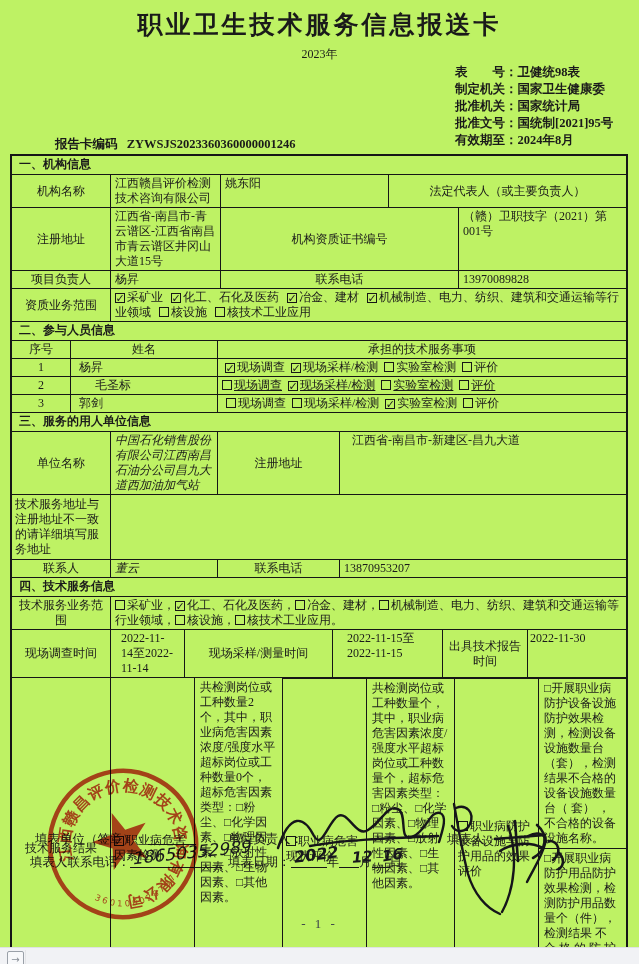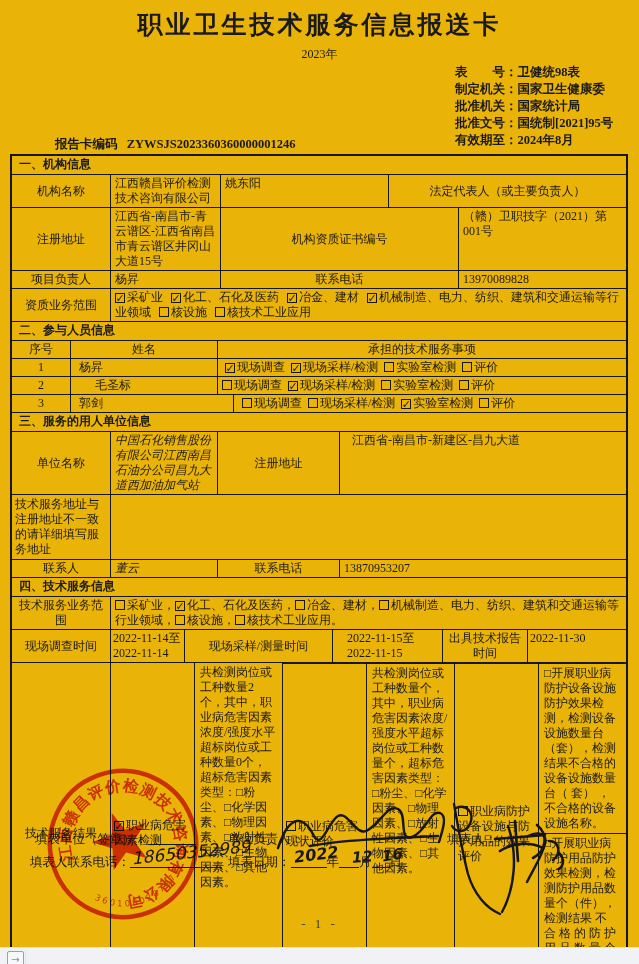--- a/index.html
+++ b/index.html
@@ -1,16 +1,16 @@
 <!DOCTYPE html>
 <html><head>
 <meta charset="utf-8">
 <style>
   html,body{margin:0;padding:0;background:#fff;}
-  .page{position:relative;width:639px;height:964px;background:#eab308;overflow:hidden;
+  .page{position:relative;width:639px;height:964px;background:#bef264;overflow:hidden;
         font-family:"Liberation Serif","DejaVu Serif",serif;color:#1a1a1a;}
   
   .doc-title{position:absolute;top:8px;left:0;width:100%;text-align:center;
              font-size:25px;font-weight:bold;letter-spacing:3px;}
   .doc-year{position:absolute;top:46px;left:0;width:100%;text-align:center;font-size:12px;}
   .meta{position:absolute;left:455px;top:64px;font-size:12.5px;font-weight:bold;line-height:17px;white-space:nowrap;}
   .card-code{position:absolute;left:55px;top:136px;font-size:12.5px;font-weight:bold;}
   
   .tbl{position:absolute;left:10px;top:154px;width:618px;border:2px solid #161616;
        font-size:12px;line-height:15px;box-sizing:border-box;}
@@ -117,26 +117,26 @@
     </div>
     <div>
         <div class="row h17">
           <div class="cell lbl w58">1</div>
           <div class="cell vtop w147" style="padding-left: 8px;">杨昇</div>
           <div class="cell vtop fx svc" style="padding-left: 7px;"><span class="cbi"><span class="cb">✓</span>现场调查</span><span class="cbi"><span class="cb">✓</span>现场采样/检测</span><span class="cbi"><span class="cb"></span>实验室检测</span><span class="cbi"><span class="cb"></span>评价</span></div>
         </div>
         <div class="row h17">
           <div class="cell lbl w58">2</div>
           <div class="cell vtop w147" style="padding-left: 24px;">毛圣标</div>
-          <div class="cell vtop fx svc" style=""><span class="cbi"><span class="cb"></span>现场调查</span><span class="cbi"><span class="cb">✓</span>现场采样/检测</span><span class="cbi"><span class="cb"></span>实验室检测</span><span class="cbi"><span class="cb"></span>评价</span></div>
+          <div class="cell vtop fx svc" style=" text-decoration: underline;"><span class="cbi"><span class="cb"></span>现场调查</span><span class="cbi"><span class="cb">✓</span>现场采样/检测</span><span class="cbi"><span class="cb"></span>实验室检测</span><span class="cbi"><span class="cb"></span>评价</span></div>
         </div>
         <div class="row h17">
           <div class="cell lbl w58">3</div>
           <div class="cell vtop w147" style="padding-left: 8px;">郭剑</div>
-          <div class="cell vtop fx svc" style="padding-left: 8px; margin-left: 16px;"><span class="cbi"><span class="cb"></span>现场调查</span><span class="cbi"><span class="cb"></span>现场采样/检测</span><span class="cbi"><span class="cb">✓</span>实验室检测</span><span class="cbi"><span class="cb"></span>评价</span></div>
+          <div class="cell vtop fx svc" style="padding-left: 8px;"><span class="cbi"><span class="cb"></span>现场调查</span><span class="cbi"><span class="cb"></span>现场采样/检测</span><span class="cbi"><span class="cb">✓</span>实验室检测</span><span class="cbi"><span class="cb"></span>评价</span></div>
         </div>
       </div>
 
     <div class="sechdr">三、服务的用人单位信息</div>
     <div class="row h62">
       <div class="cell lbl w98">单位名称</div>
       <div class="cell vtop w107">中国石化销售股份有限公司江西南昌石油分公司昌九大道西加油加气站</div>
       <div class="cell lbl w122">注册地址</div>
       <div class="cell vtop fx" style="padding-left:12px;">江西省-南昌市-新建区-昌九大道</div>
     </div>
@@ -151,21 +151,21 @@
       <div class="cell vtop fx">13870953207</div>
     </div>
 
     <div class="sechdr">四、技术服务信息</div>
     <div class="row h32">
       <div class="cell lbl w98">技术服务业务范围</div>
       <div class="cell vtop fx"><span class="cbi tight"><span class="cb"></span>采矿业，</span><span class="cbi tight"><span class="cb">✓</span>化工、石化及医药，</span><span class="cbi tight"><span class="cb"></span>冶金、建材，</span><span class="cbi tight"><span class="cb"></span>机械制造、电力、纺织、建筑和交通运输等行业领域，</span><span class="cbi tight"><span class="cb"></span>核设施，</span><span class="cbi tight"><span class="cb"></span>核技术工业应用。</span></div>
     </div>
     <div class="row h32">
       <div class="cell lbl w98">现场调查时间</div>
-      <div class="cell vtop w74" style="padding:1px 2px;">2022-11-14至2022-11-14</div>
+      <div class="cell vtop w74" style="padding:1px 10px;">2022-11-14至2022-11-14</div>
       <div class="cell lbl w148">现场采样/测量时间</div>
       <div class="cell vtop w110" style="padding:1px 14px;">2022-11-15至2022-11-15</div>
       <div class="cell lbl w85">出具技术报告时间</div>
       <div class="cell vtop fx" style="padding:1px 2px;">2022-11-30</div>
     </div>
     <div class="row">
       <div class="cell lbl w98">技术服务结果</div>
       <div class="res-right">
           <div class="res-row mh40">
             <div class="cbcell">

